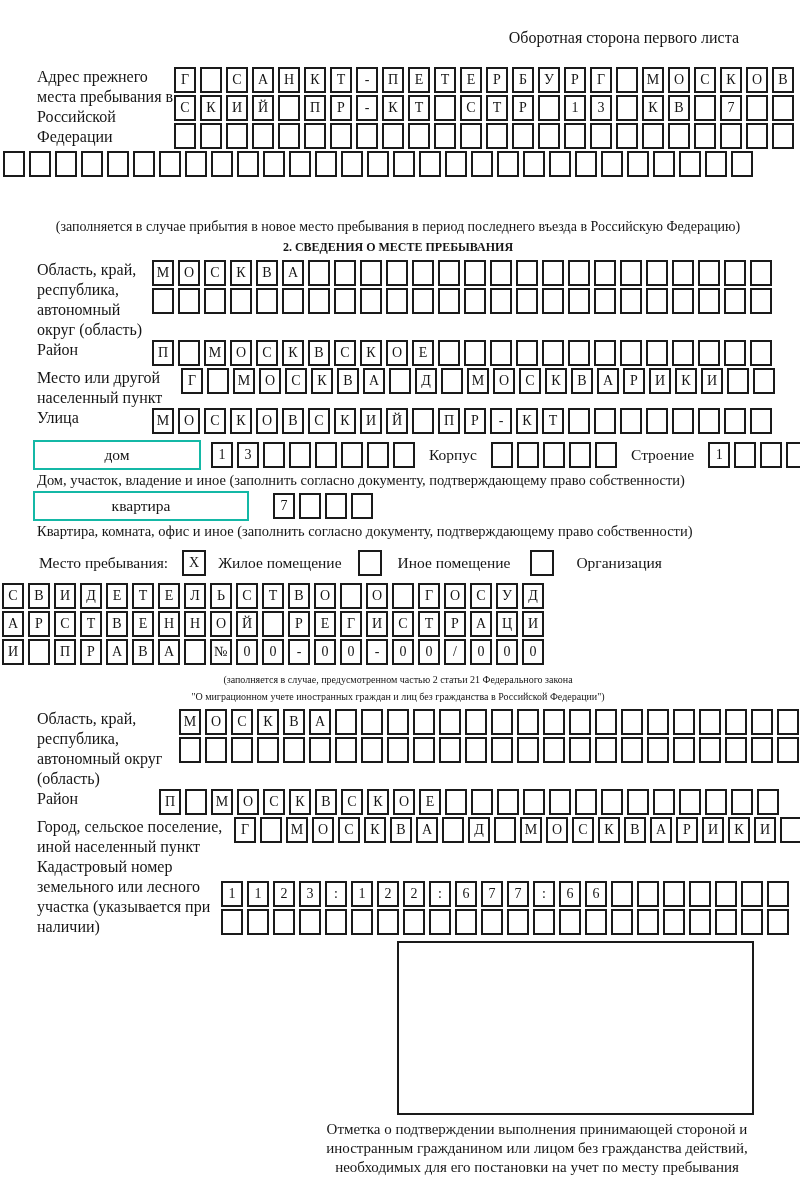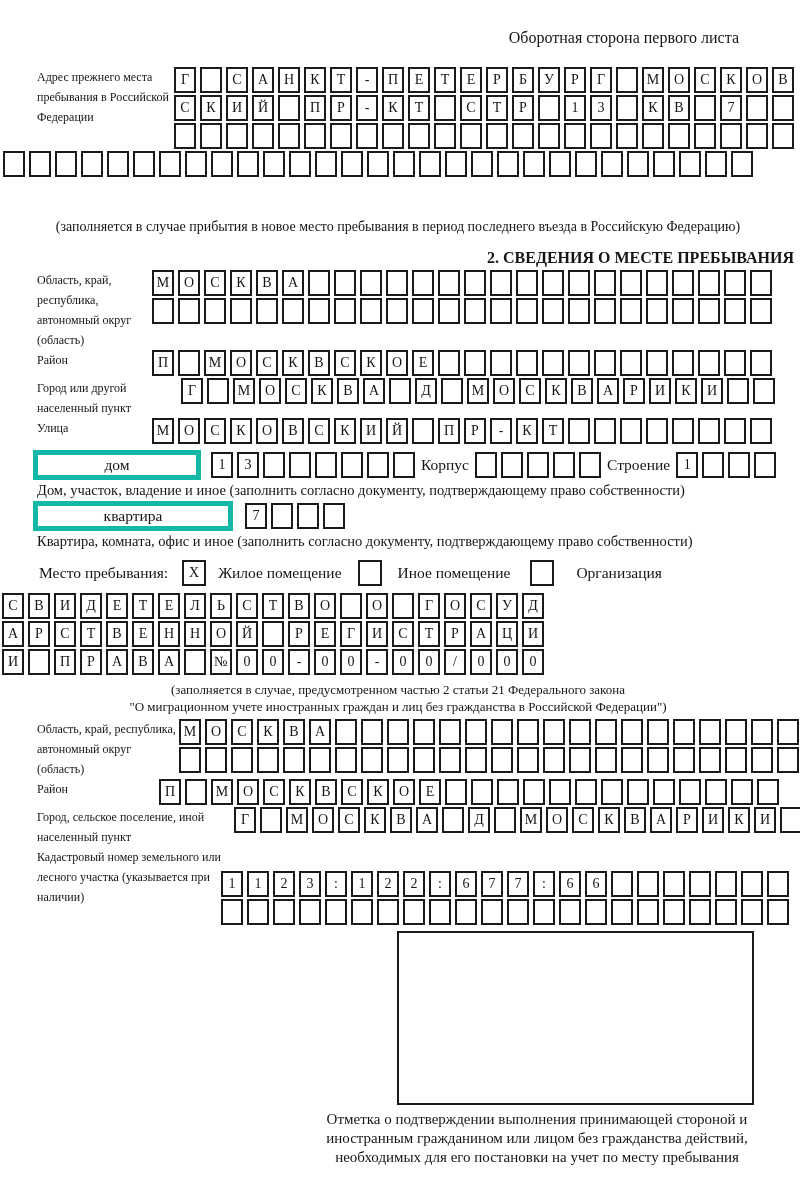--- a/index.html
+++ b/index.html
@@ -1,45 +1,45 @@
 <!DOCTYPE html>
 <html><head>
 <meta charset="utf-8">
 <style>
   html,body{margin:0;padding:0;background:#fff;}
   body{width:800px;height:1180px;color:#151515;font-family:"Liberation Serif","DejaVu Serif",serif;overflow:hidden;}
   .page{width:796px;padding:11px 2px;box-sizing:border-box;}
   .hdr{padding-top:18px;padding-right:55px;text-align:right;font-size:16px;height:22px;}
   .field{display:flex;align-items:flex-start;}
-  .flabel{box-sizing:border-box;padding-left:35px;font-size:12px;line-height:20px;flex:0 0 auto;}
+  .flabel{box-sizing:border-box;padding-left:35px;font-size:16px;line-height:20px;flex:0 0 auto;}
   .w172{width:172px}.w150{width:150px}.w179{width:179px}.w238{width:238px}
   .w177{width:177px}.w157{width:157px}.w232{width:232px}.w219{width:219px}
   .cellrow{display:flex;gap:4px;margin-bottom:2px;flex-wrap:nowrap;}
   .cell{box-sizing:border-box;flex:0 0 auto;width:22px;height:26px;border:2px solid #1a1a1a;
         display:flex;align-items:center;justify-content:center;font-size:14px;background:#fff;}
   .fullrow{margin-top:0;padding-left:1px;}
   .caption{font-size:14px;line-height:17px;margin-top:41px;}
   .center{text-align:center;}
   .leftcap{padding-left:35px;font-size:14.5px;line-height:17px;}
-  .title2{margin-top:12px;text-align:right;font-weight:700;font-size:16px;line-height:21px;}
+  .title2{margin-top:2px;text-align:center;font-weight:700;font-size:12px;line-height:21px;}
   .mt2{margin-top:2px}.mt4{margin-top:4px}
   .houserow{display:flex;align-items:center;padding-left:31px;margin-top:4px;height:30px;}
-  .widebox{box-sizing:border-box;height:30px;border:5px solid #14b8a6;display:flex;align-items:center;
+  .widebox{box-sizing:border-box;height:30px;border:2px solid #14b8a6;display:flex;align-items:center;
            justify-content:center;font-size:15.5px;flex:0 0 auto;}
   .wb168{width:168px;margin-right:10px;}
-  .wb205{width:200px;margin-right:12px;}
-  .inlinelabel{font-size:15.5px;margin:0 6px;flex:0 0 auto;}
+  .wb205{width:216px;margin-right:24px;}
+  .inlinelabel{font-size:15.5px;margin:0 14px;flex:0 0 auto;}
   .houserow .cellrow{margin-bottom:0;}
   .stayrow{display:flex;align-items:center;padding-left:37px;margin-top:9px;height:28px;font-size:15.5px;}
   .stayrow .cell{width:24px;}
   .g14{margin-left:14px}.g12{margin-left:12px}.g16{margin-left:16px}.g20{margin-left:20px}.g22{margin-left:22px}
   .f-doc{height:88px;margin-top:6px;}
   .f-doc .flabel{line-height:20px;}
   .facttitle{margin-top:10px;text-align:center;font-weight:700;font-size:16px;line-height:21px;}
-  .factcap{text-align:center;font-size:13px;line-height:17px;}
+  .factcap{text-align:center;font-size:10px;line-height:17px;}
   .cad-rows{margin-top:24px;}
   .stamp{box-sizing:border-box;margin-left:395px;margin-top:4px;width:357px;height:174px;border:2px solid #1a1a1a;}
   .stampcap{margin-left:300px;margin-top:5px;width:470px;text-align:center;font-size:15px;line-height:19px;}
 </style>
 </head>
 <body>
 
 <div class="page">
 
   <div class="hdr">Оборотная сторона первого листа</div>
@@ -244,21 +244,21 @@
         <div class="cell"></div>
         <div class="cell"></div>
         <div class="cell"></div>
         <div class="cell"></div>
         <div class="cell"></div>
         <div class="cell"></div>
       </div>
   </div>
 
   <div class="field">
-    <div class="flabel w179">Город или другой населенный пункт</div>
+    <div class="flabel w179">Место или другой населенный пункт</div>
     <div class="cellrow">
         <div class="cell">Г</div>
         <div class="cell"></div>
         <div class="cell">М</div>
         <div class="cell">О</div>
         <div class="cell">С</div>
         <div class="cell">К</div>
         <div class="cell">В</div>
         <div class="cell">А</div>
         <div class="cell"></div>

